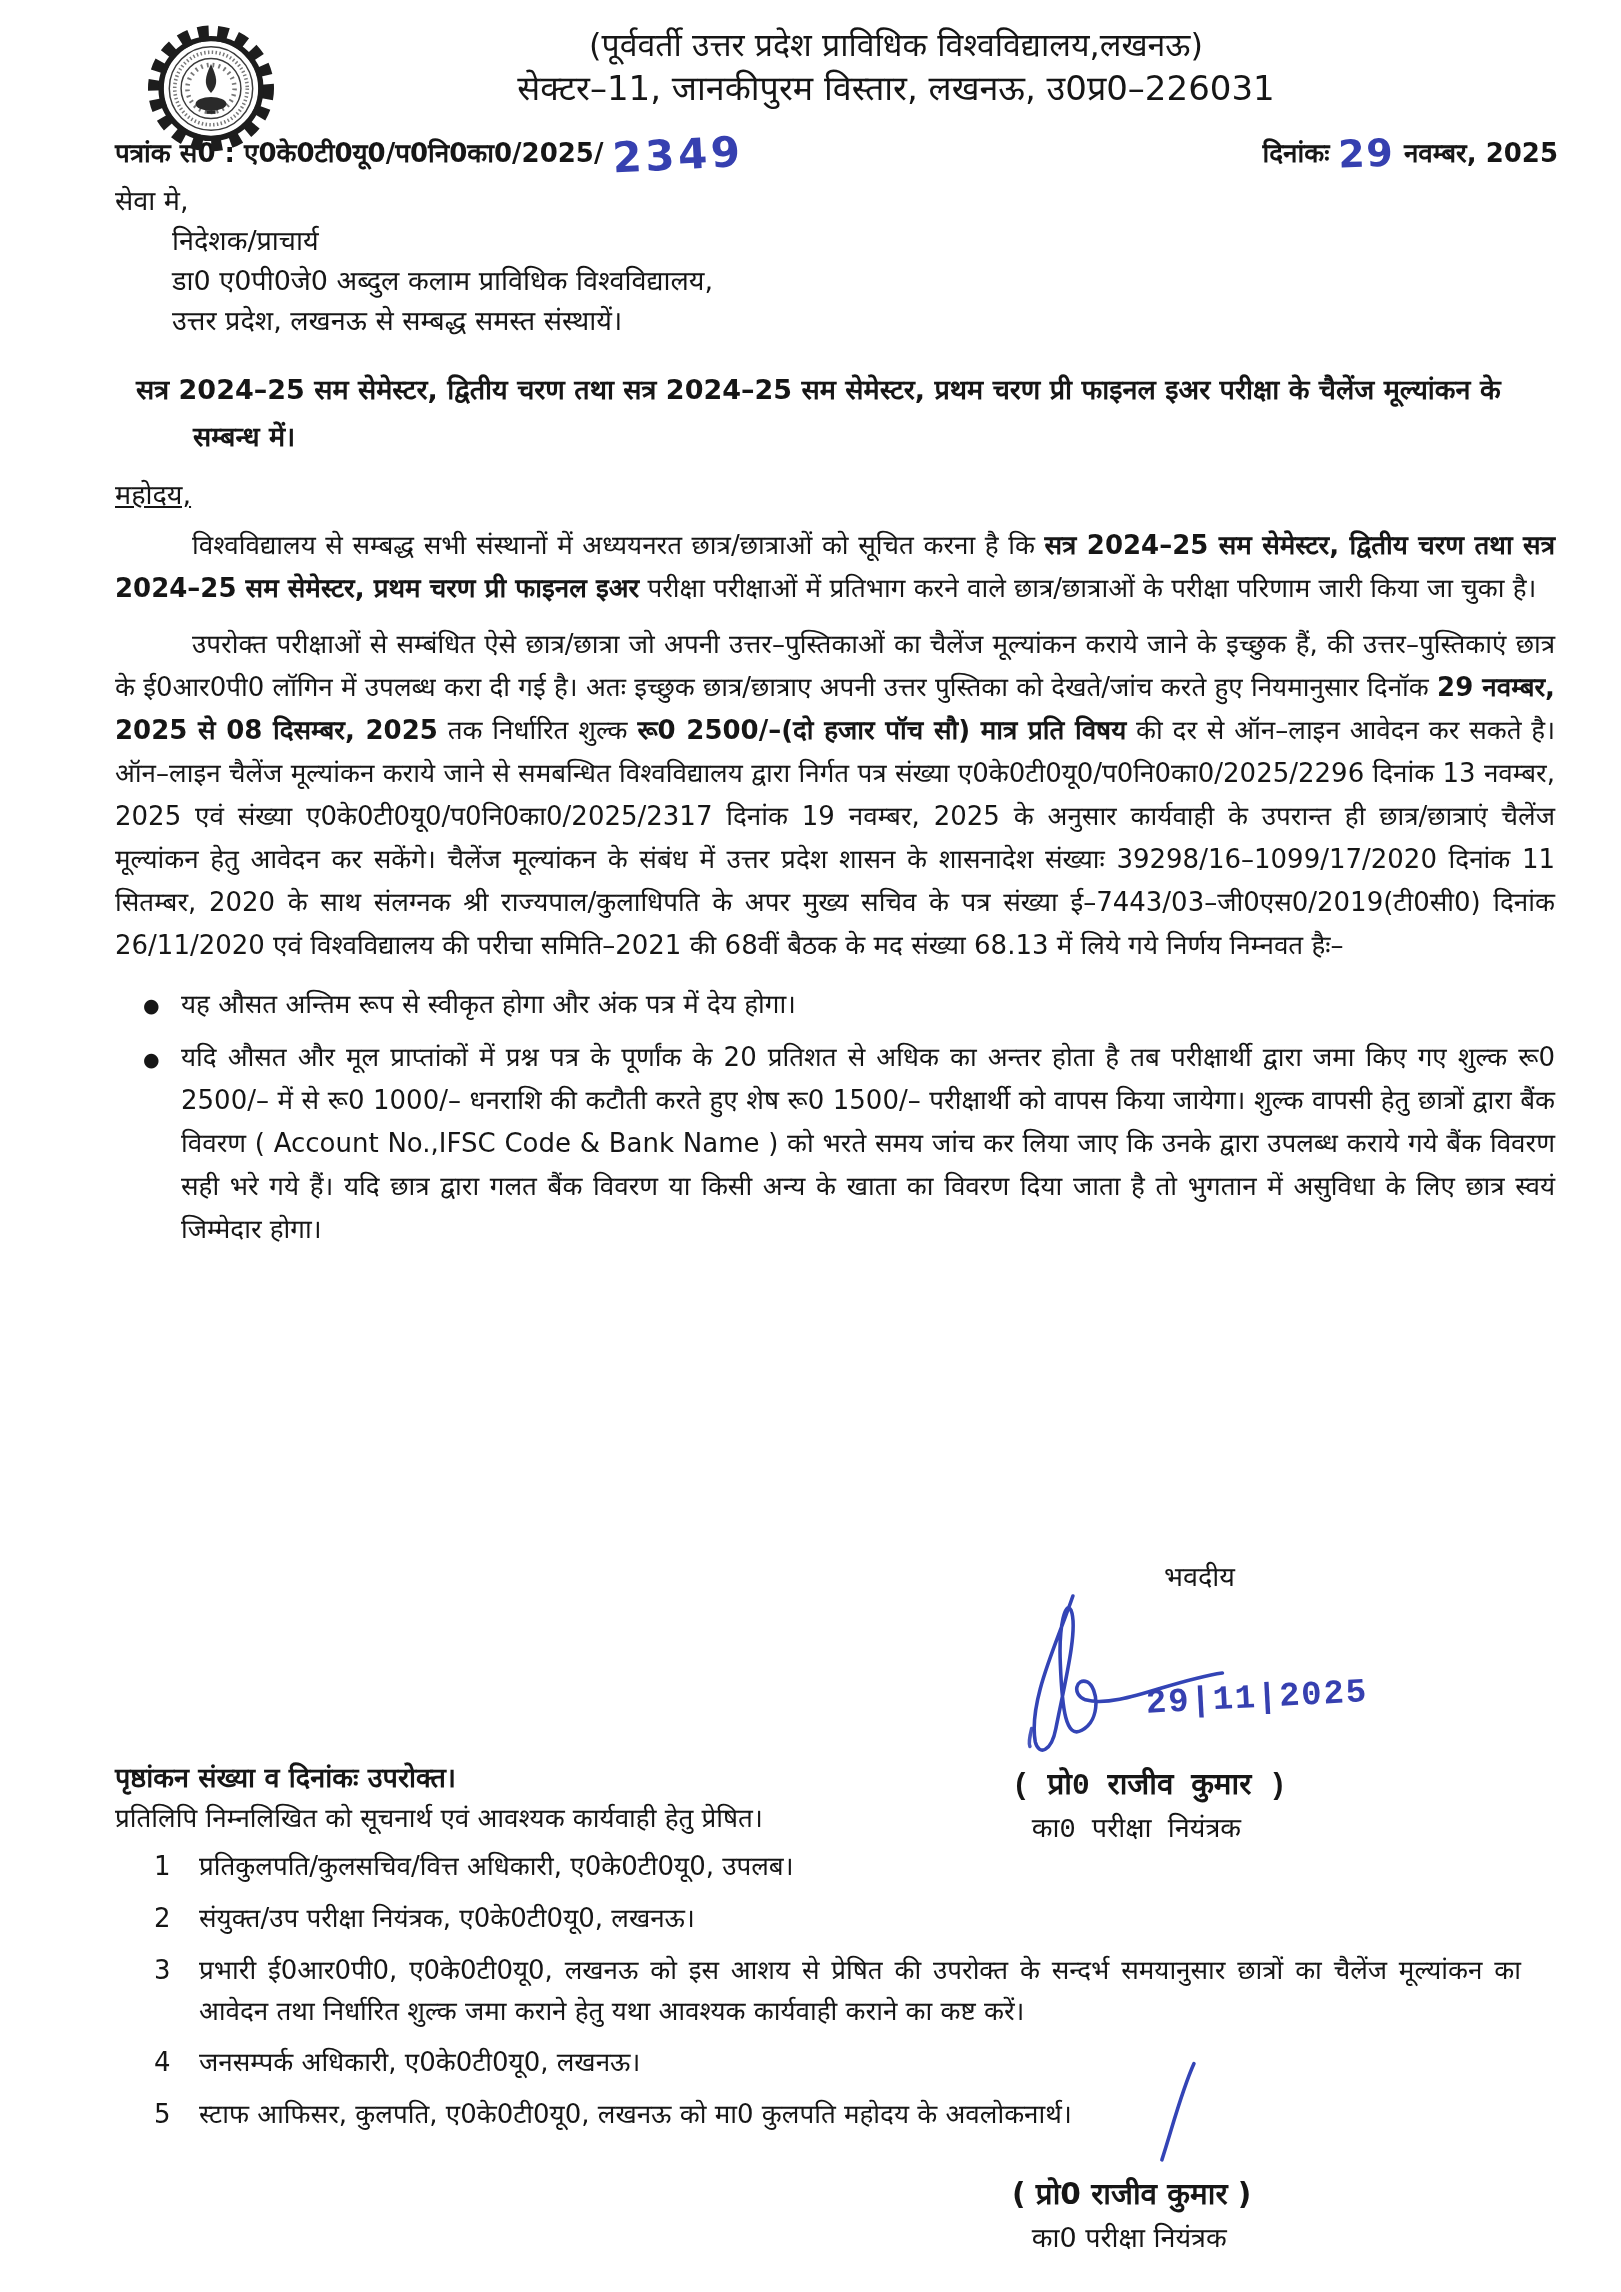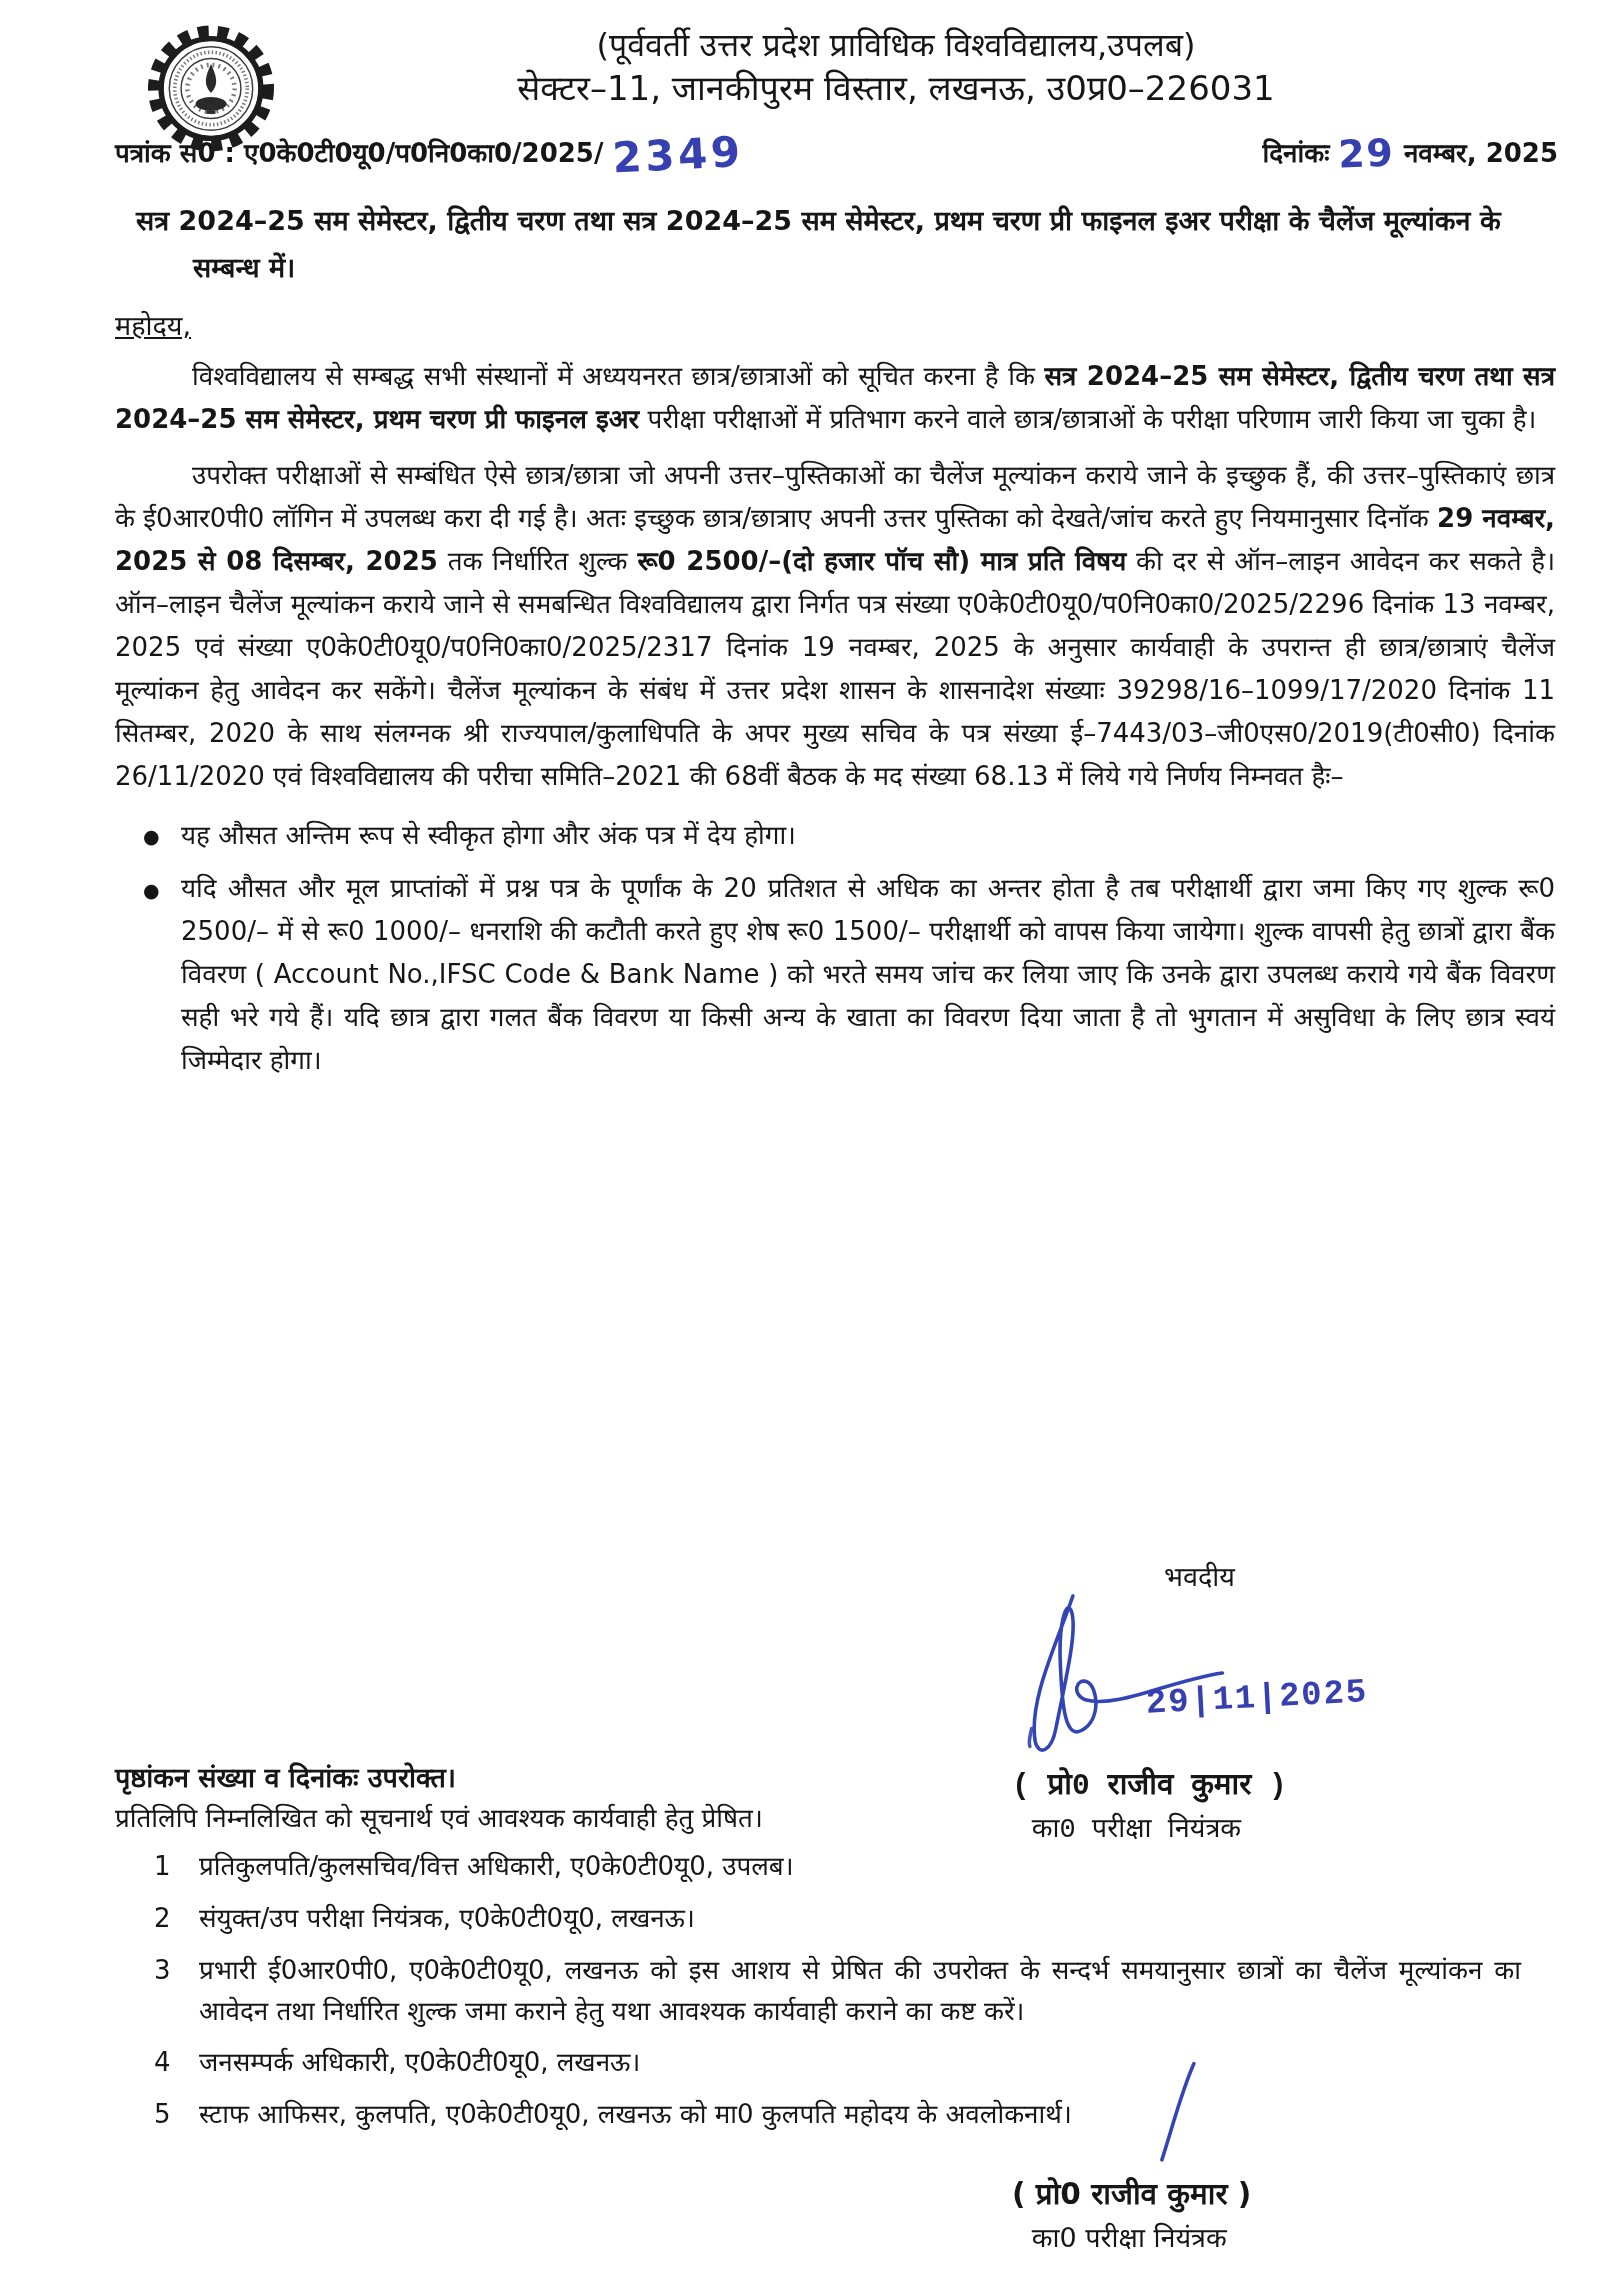--- a/index.html
+++ b/index.html
@@ -66,34 +66,42 @@
         <circle cx="75" cy="75" r="46" fill="none" stroke="#3a3a3a" stroke-width="1.6"></circle>
         <circle cx="75" cy="75" r="40" fill="none" stroke="#4c4c4c" stroke-width="4" stroke-dasharray="1.6 2.6" opacity="0.75"></circle>
         <circle cx="75" cy="75" r="33" fill="none" stroke="#3a3a3a" stroke-width="1.6"></circle>
         <circle cx="75" cy="75" r="26" fill="none" stroke="#555" stroke-width="5" stroke-dasharray="2 4.5" opacity="0.8"></circle>
         <path d="M75 48 C69 62 66 70 75 80 C84 70 81 62 75 48 Z" fill="#2a2a2a"></path>
         <ellipse cx="75" cy="92" rx="17" ry="7.5" fill="#2a2a2a"></ellipse>
         <rect x="70" y="99" width="10" height="4" fill="#2a2a2a"></rect>
       </svg>
     </div>
     <div class="header-text">
-      <div class="h-sub">(पूर्ववर्ती उत्तर प्रदेश प्राविधिक विश्वविद्यालय,उपलब)</div>
+      <div class="h-sub">(पूर्ववर्ती उत्तर प्रदेश प्राविधिक विश्वविद्यालय,लखनऊ)</div>
       <div class="h-addr">सेक्टर–11, जानकीपुरम विस्तार, लखनऊ, उ0प्र0–226031</div>
     </div>
   </div>
 
   <div class="ref-row">
     <div>
       <span>पत्रांक स0 : ए0के0टी0यू0/प0नि0का0/2025/</span><span class="hand hand-no">2349</span>
     </div>
     <div>
       <span>दिनांकः</span><span class="hand hand-day">29</span><span>नवम्बर, 2025</span>
     </div>
   </div>
 
+  <div class="to">
+    <div>सेवा मे,</div>
+    <div class="to-lines">
+      <div>निदेशक/प्राचार्य</div>
+      <div>डा0 ए0पी0जे0 अब्दुल कलाम प्राविधिक विश्वविद्यालय,</div>
+      <div>उत्तर प्रदेश, लखनऊ से सम्बद्ध समस्त संस्थायें।</div>
+    </div>
+  </div>
 
   <div class="subject">सत्र 2024–25 सम सेमेस्टर, द्वितीय चरण तथा सत्र 2024–25 सम सेमेस्टर, प्रथम चरण प्री फाइनल इअर परीक्षा के चैलेंज मूल्यांकन के सम्बन्ध में।</div>
 
   <div class="greeting">महोदय,</div>
 
   <div class="para"><span>विश्वविद्यालय से सम्बद्ध सभी संस्थानों में अध्ययनरत छात्र/छात्राओं को सूचित करना है कि </span><span class="b">सत्र 2024–25 सम सेमेस्टर, द्वितीय चरण तथा सत्र 2024–25 सम सेमेस्टर, प्रथम चरण प्री फाइनल इअर</span><span> परीक्षा परीक्षाओं में प्रतिभाग करने वाले छात्र/छात्राओं के परीक्षा परिणाम जारी किया जा चुका है।</span></div>
   <div class="para"><span>उपरोक्त परीक्षाओं से सम्बंधित ऐसे छात्र/छात्रा जो अपनी उत्तर–पुस्तिकाओं का चैलेंज मूल्यांकन कराये जाने के इच्छुक हैं, की उत्तर–पुस्तिकाएं छात्र के ई0आर0पी0 लॉगिन में उपलब्ध करा दी गई है। अतः इच्छुक छात्र/छात्राए अपनी उत्तर पुस्तिका को देखते/जांच करते हुए नियमानुसार दिनॉक </span><span class="b">29 नवम्बर, 2025 से 08 दिसम्बर, 2025</span><span> तक निर्धारित शुल्क </span><span class="b">रू0 2500/–(दो हजार पॉच सौ) मात्र प्रति विषय</span><span> की दर से ऑन–लाइन आवेदन कर सकते है। ऑन–लाइन चैलेंज मूल्यांकन कराये जाने से समबन्धित विश्वविद्यालय द्वारा निर्गत पत्र संख्या ए0के0टी0यू0/प0नि0का0/2025/2296 दिनांक 13 नवम्बर, 2025 एवं संख्या ए0के0टी0यू0/प0नि0का0/2025/2317 दिनांक 19 नवम्बर, 2025 के अनुसार कार्यवाही के उपरान्त ही छात्र/छात्राएं चैलेंज मूल्यांकन हेतु आवेदन कर सकेंगे। चैलेंज मूल्यांकन के संबंध में उत्तर प्रदेश शासन के शासनादेश संख्याः 39298/16–1099/17/2020 दिनांक 11 सितम्बर, 2020 के साथ संलग्नक श्री राज्यपाल/कुलाधिपति के अपर मुख्य सचिव के पत्र संख्या ई–7443/03–जी0एस0/2019(टी0सी0) दिनांक 26/11/2020 एवं विश्वविद्यालय की परीचा समिति–2021 की 68वीं बैठक के मद संख्या 68.13 में लिये गये निर्णय निम्नवत हैः–</span></div>
 
   <ul class="bullets">
     <li><span>यह औसत अन्तिम रूप से स्वीकृत होगा और अंक पत्र में देय होगा।</span></li>

